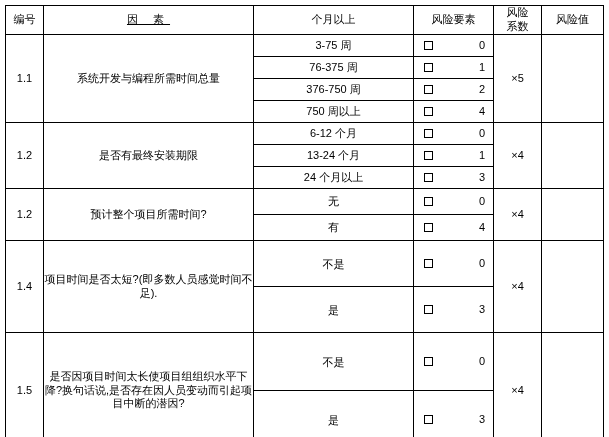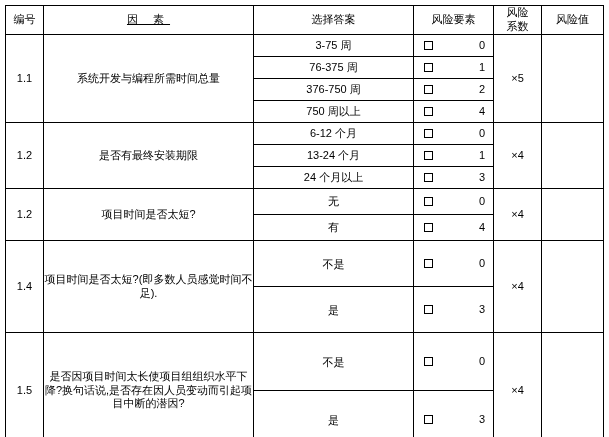--- a/index.html
+++ b/index.html
@@ -110,21 +110,21 @@
       <col class="col-answer">
       <col class="col-elem">
       <col class="col-coef">
       <col class="col-value">
     </colgroup>
     <tbody>
 
       <tr>
         <td class="hdr">编号</td>
         <td class="hdr hdr-spaced">因    素</td>
-        <td class="hdr">选择答案</td>
+        <td class="hdr">个月以上</td>
         <td class="hdr">风险要素</td>
         <td class="hdr">
           <div>风险</div>
           <div>系数</div>
         </td>
         <td class="hdr">风险值</td>
       </tr>
 
       <tr class="r22">
         <td class="cell-no" rowspan="4">1.1</td>
@@ -194,21 +194,21 @@
         <td>
           <div class="elem-inner">
             <span class="checkbox"></span>
             <span class="score">3</span>
           </div>
         </td>
       </tr>
 
       <tr class="r26">
         <td class="cell-no" rowspan="2">1.2</td>
-        <td class="cell-factor" rowspan="2">项目时间是否太短?</td>
+        <td class="cell-factor" rowspan="2">预计整个项目所需时间?</td>
         <td class="cell-answer">无</td>
         <td>
           <div class="elem-inner">
             <span class="checkbox"></span>
             <span class="score">0</span>
           </div>
         </td>
         <td class="cell-coef" rowspan="2">×4</td>
         <td rowspan="2"></td>
       </tr>

